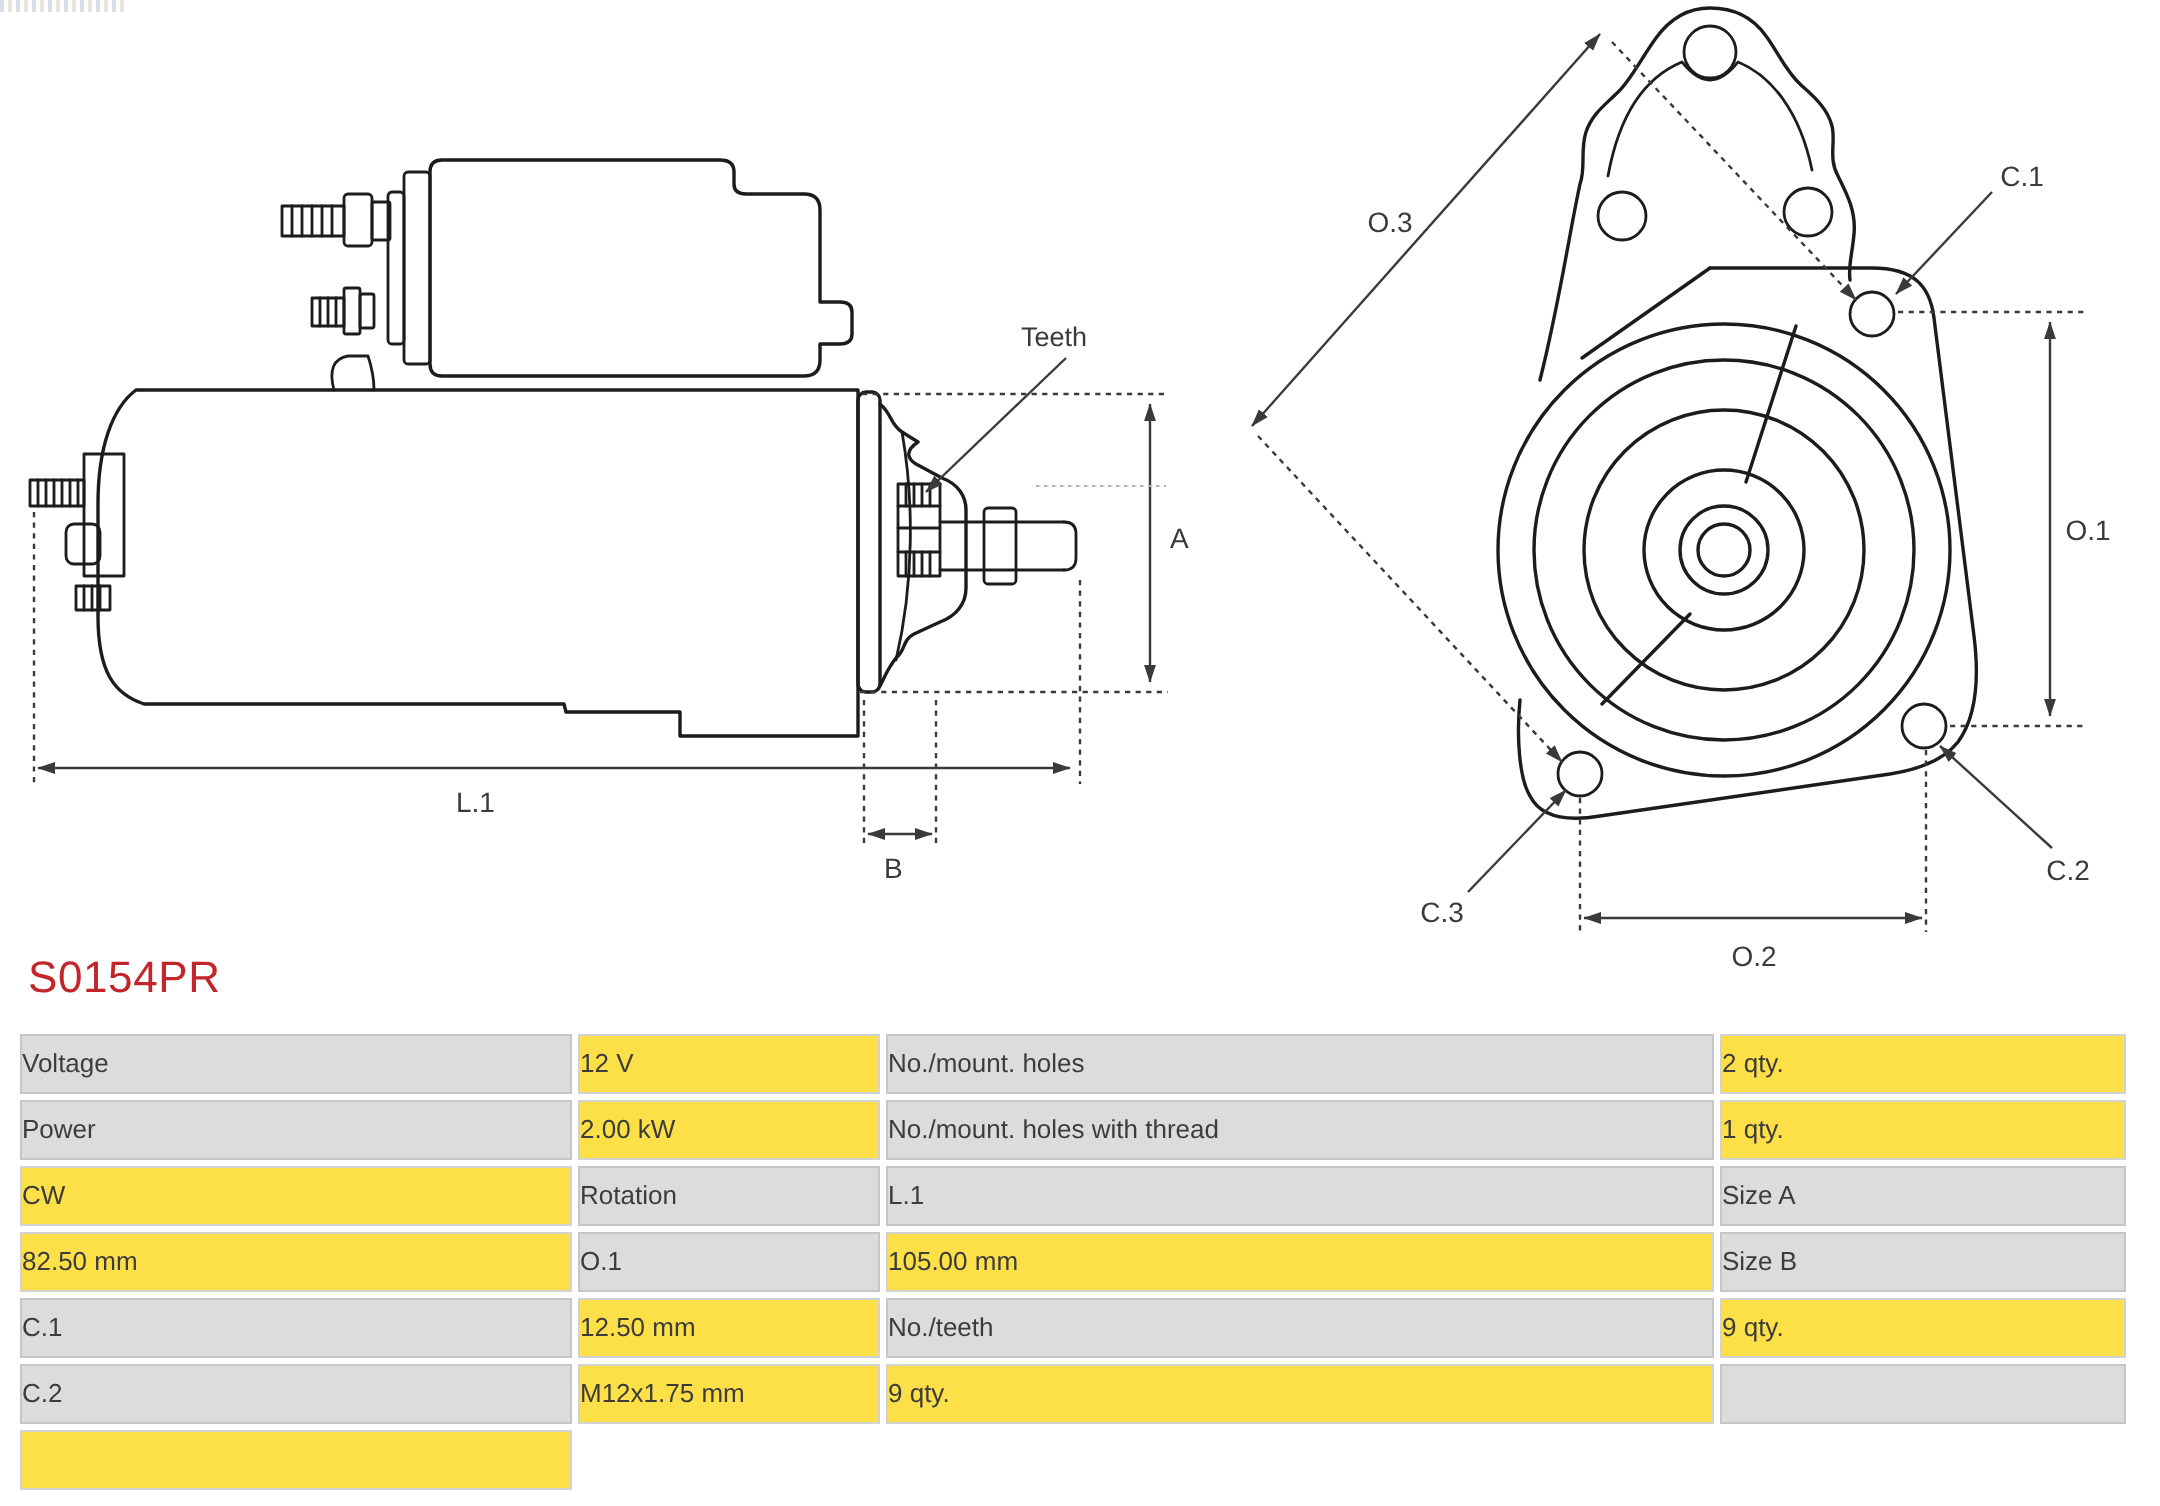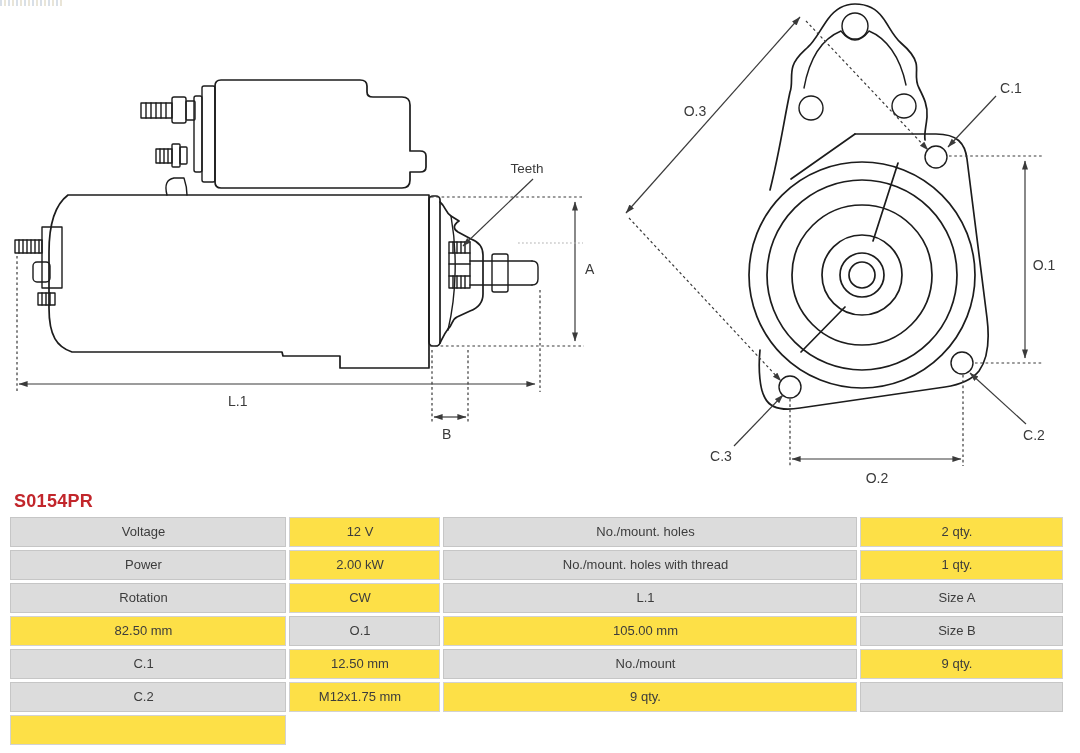--- a/index.html
+++ b/index.html
@@ -13,25 +13,25 @@
   .watermark{position:absolute;left:0;top:0;width:64px;height:6px;opacity:.45;
     background:repeating-linear-gradient(90deg,#a8b8cc 0 2px,#fff 2px 4px,#cfc5a6 4px 6px,#fff 6px 8px)}
   svg text{font-family:"Liberation Sans",sans-serif}
   .ln{stroke:var(--line_dark);fill:none;stroke-width:1.7;stroke-linejoin:round;stroke-linecap:round}
   .thin{stroke-width:1.4}
   .dim{stroke:var(--dim_dark);fill:none;stroke-width:1.2}
   .dsh{stroke-dasharray:2.6 2.7}
   .faint{stroke:#b3b3b3;stroke-width:1;stroke-dasharray:1.8 2.2;fill:none}
   .lbl{fill:var(--dim_dark);font-size:14px}
   .lbl-s{font-size:13.5px}
-  .part-number{position:absolute;left:14px;top:491px;font-size:18px;font-weight:700;
+  .part-number{position:absolute;left:14px;top:476px;font-size:22px;font-weight:400;
     letter-spacing:.3px;color:var(--accent_red)}
   .spec-table{position:absolute;left:10px;top:517px;width:1053px;display:grid;
     grid-template-columns:276px 151px 414px 203px;gap:3px;font-size:13px}
-  .cell{height:30px;line-height:28px;text-align:center;padding-right:9px;overflow:hidden;white-space:nowrap}
+  .cell{height:30px;line-height:28px;text-align:left;padding-right:9px;overflow:hidden;white-space:nowrap}
   .cell.label{background:var(--cell_bg);border:1px solid var(--cell_border)}
   .cell.value{background:#fde047;border:1px solid var(--value_border)}
 </style>
 </head>
 <body>
 
 <div class="stage">
 
   <div class="watermark"></div>
 
@@ -161,34 +161,34 @@
     <div class="cell label">Voltage</div>
     <div class="cell value">12 V</div>
     <div class="cell label">No./mount. holes</div>
     <div class="cell value">2 qty.</div>
 
     <div class="cell label">Power</div>
     <div class="cell value">2.00 kW</div>
     <div class="cell label">No./mount. holes with thread</div>
     <div class="cell value">1 qty.</div>
 
+    <div class="cell value">CW</div>
     <div class="cell label">Rotation</div>
-    <div class="cell value">CW</div>
     <div class="cell label">L.1</div>
 
     <div class="cell label">Size A</div>
     <div class="cell value">82.50 mm</div>
     <div class="cell label">O.1</div>
     <div class="cell value">105.00 mm</div>
 
     <div class="cell label">Size B</div>
     <div class="cell label">C.1</div>
     <div class="cell value">12.50 mm</div>
 
-    <div class="cell label">No./mount</div>
+    <div class="cell label">No./teeth</div>
     <div class="cell value">9 qty.</div>
     <div class="cell label">C.2</div>
     <div class="cell value">M12x1.75 mm</div>
 
     <div class="cell value">9 qty.</div>
     <div class="cell label"></div>
     <div class="cell value"></div>
   </div>
 
 </div>

